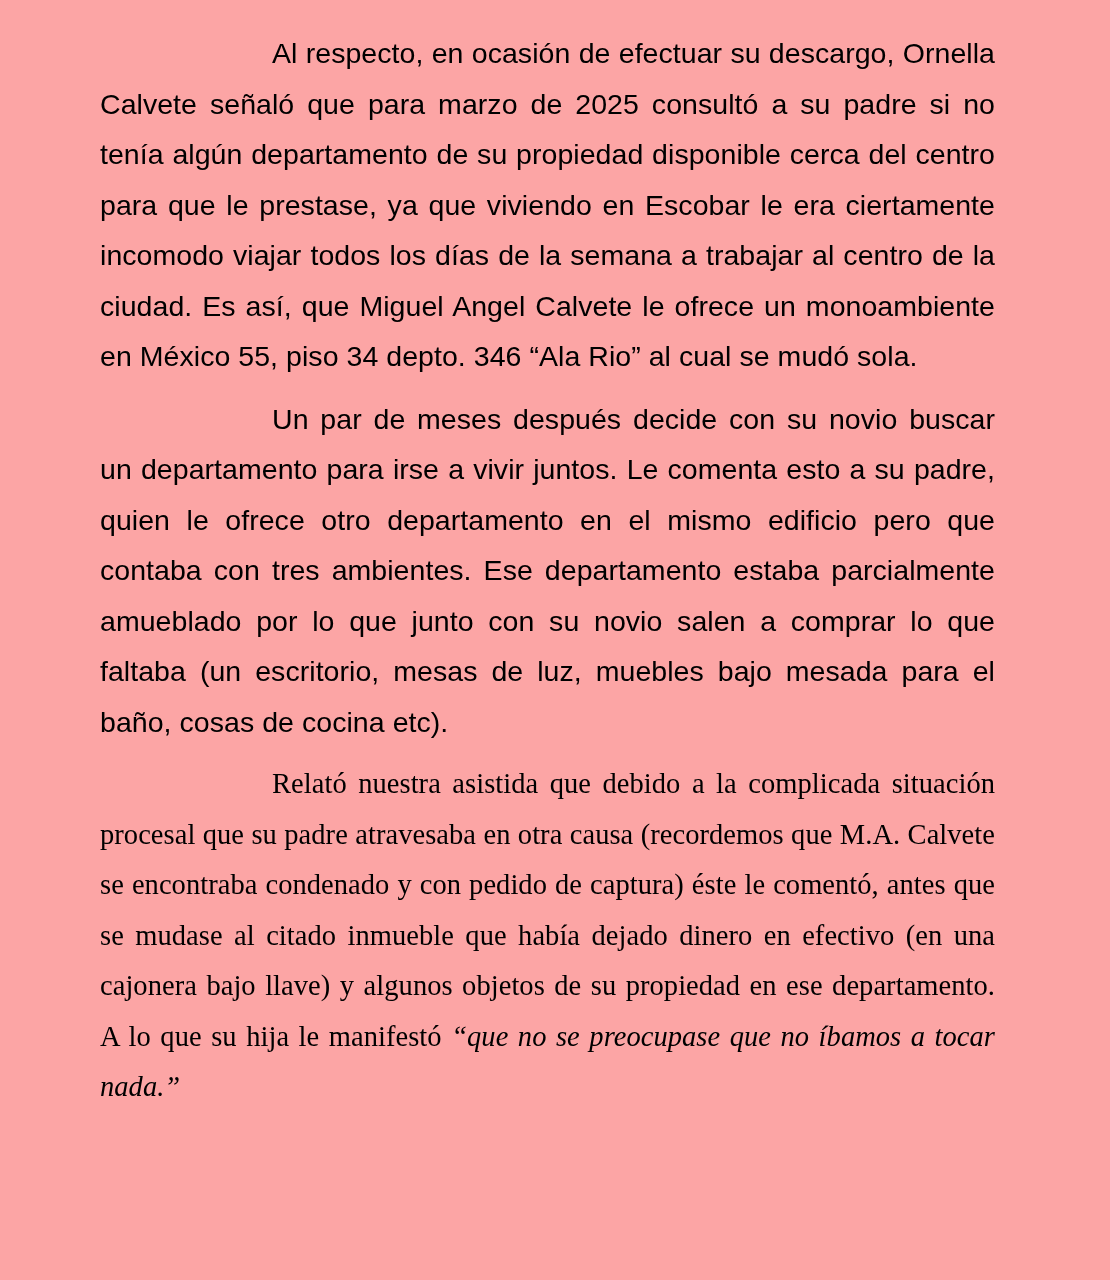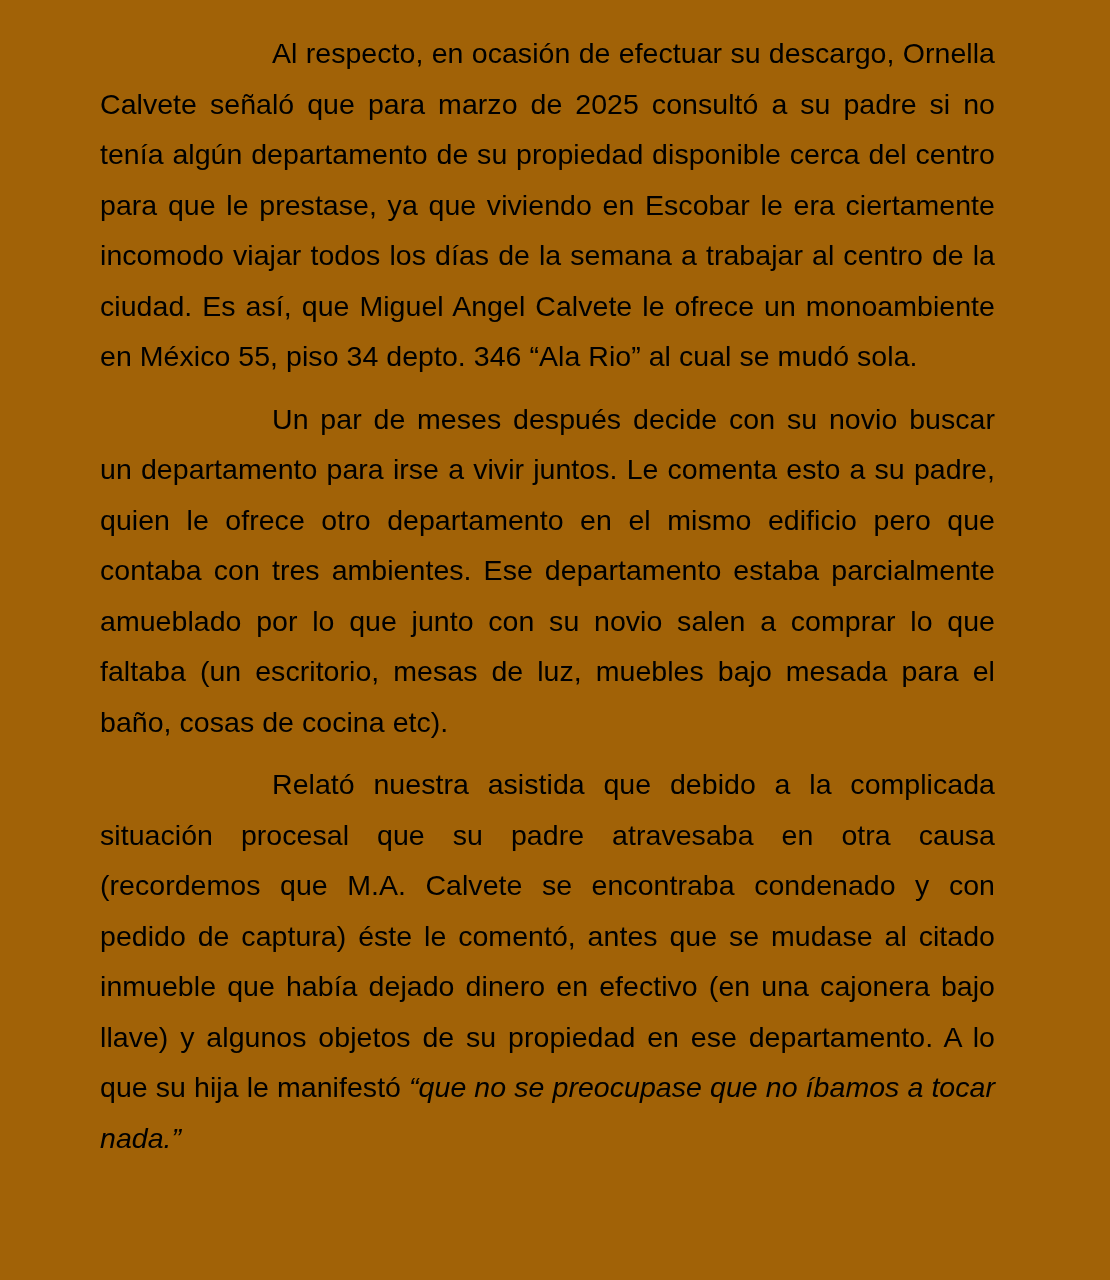--- a/index.html
+++ b/index.html
@@ -13,21 +13,21 @@
     overflow: hidden;
     font-family: "Liberation Sans", sans-serif;
     color: #000000;
     -webkit-font-smoothing: antialiased;
   }
 
   #page {
     position: relative;
     width: 1110px;
     height: 1280px;
-    background: #a16207;
+    background: #fca5a5;
     box-sizing: border-box;
     padding: 28px 115px 4px 100px;
   }
 
   .doc-body {
     width: 895px;
   }
 
   p.para {
     margin: 0 0 12px 0;
@@ -38,20 +38,21 @@
     line-height: 50.5px;
     letter-spacing: 0.05px;
     word-spacing: 0px;
     text-indent: 172px;
     hyphens: none;
     -webkit-hyphens: none;
   }
 
   p.para:last-child {
     margin-bottom: 0;
+    font-family: Liberation Serif, serif;
   }
 
   .quote-italic {
     font-style: italic;
   }
 </style>
 </head>
 <body>
 
 <div id="page">

